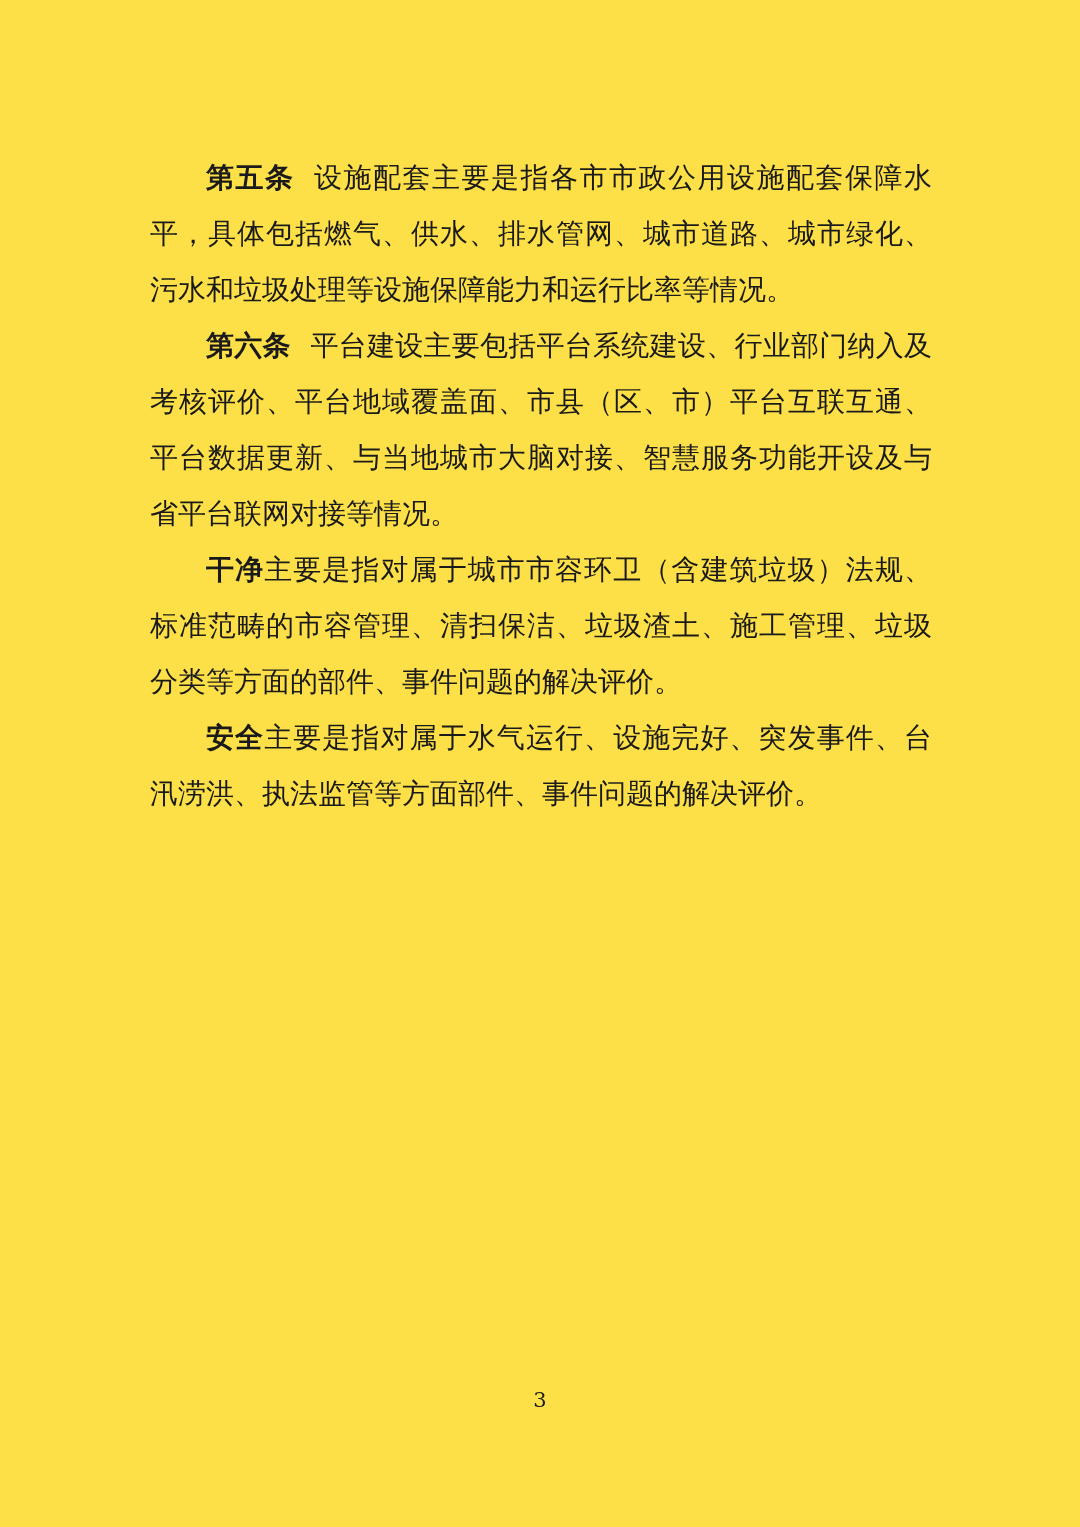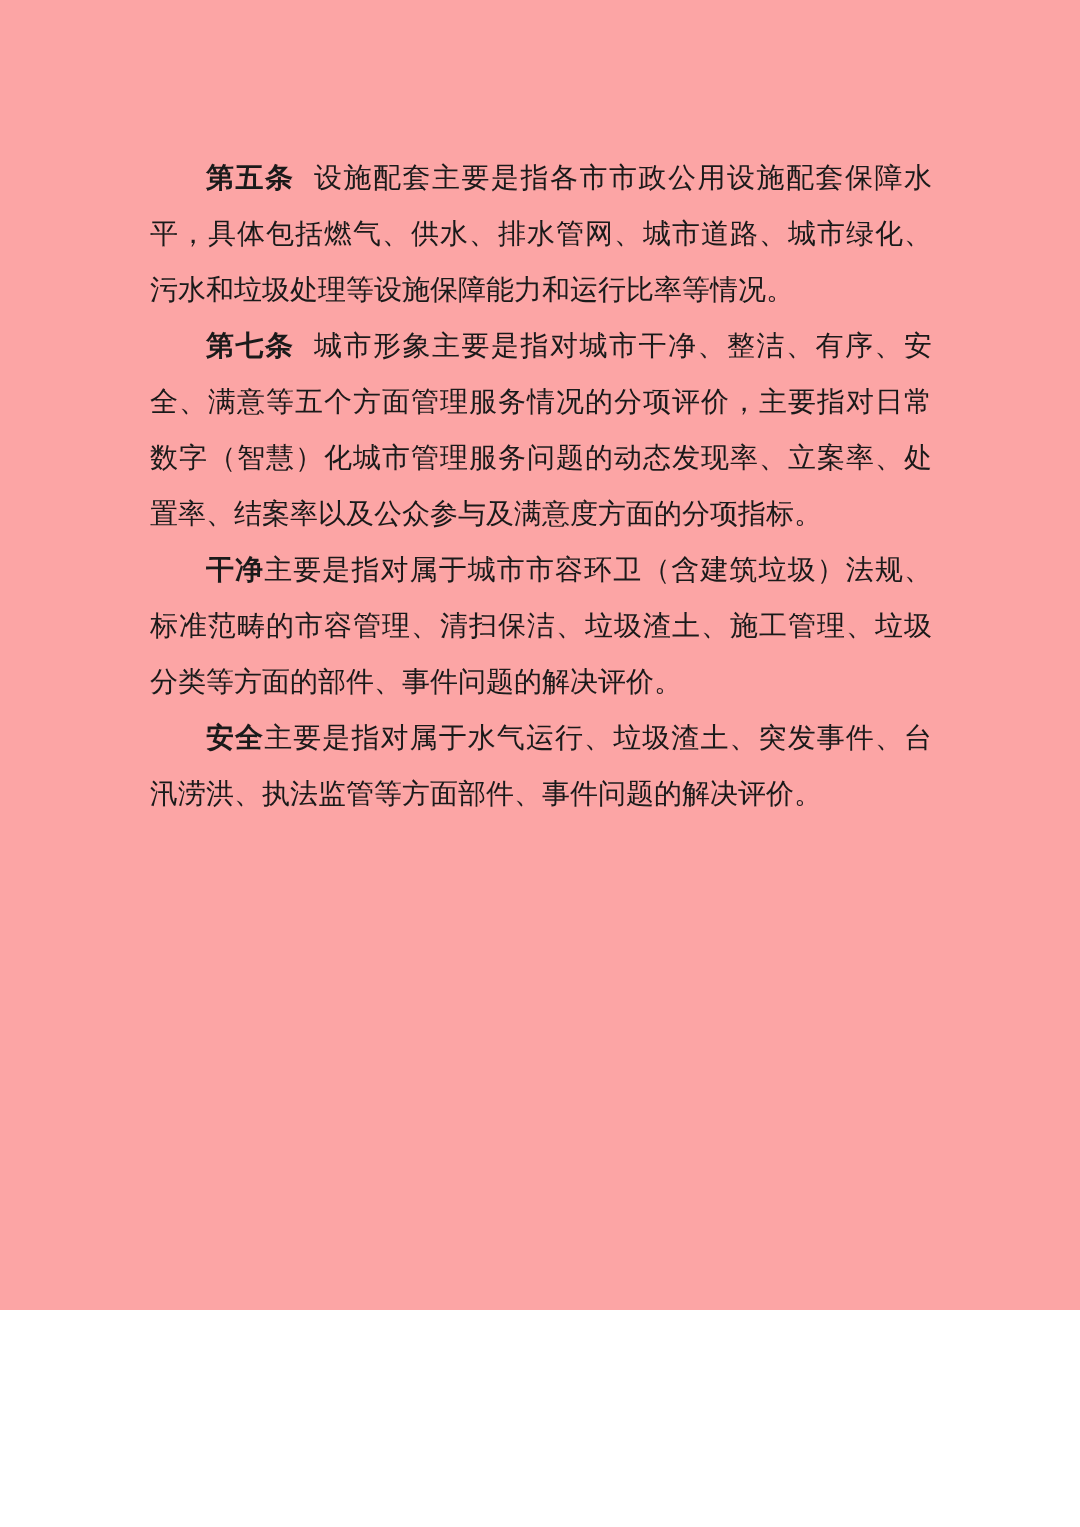--- a/index.html
+++ b/index.html
@@ -3,22 +3,22 @@
 <meta charset="utf-8">
 <style>
   html, body {
     margin: 0;
     padding: 0;
     background: #ffffff;
   }
   .page {
     position: relative;
     width: 1080px;
-    height: 1310px;
-    background: #fca5a5;
+    height: 1527px;
+    background: #fde047;
     overflow: hidden;
     font-family: "DejaVu Serif", serif;
     color: #1a1a1a;
   }
   .content {
     position: absolute;
     left: 150px;
     top: 150px;
     width: 782px;
   }
@@ -49,25 +49,25 @@
   }
 </style>
 </head>
 <body>
 
 <div class="page">
   <div class="content">
 
     <p class="para article"><span class="lead">第五条</span><span>设施配套主要是指各市市政公用设施配套保障水平，具体包括燃气、供水、排水管网、城市道路、城市绿化、污水和垃圾处理等设施保障能力和运行比率等情况。</span></p>
 
+    <p class="para article"><span class="lead">第六条</span><span>平台建设主要包括平台系统建设、行业部门纳入及考核评价、平台地域覆盖面、市县（区、市）平台互联互通、平台数据更新、与当地城市大脑对接、智慧服务功能开设及与省平台联网对接等情况。</span></p>
 
-    <p class="para article"><span class="lead">第七条</span><span>城市形象主要是指对城市干净、整洁、有序、安全、满意等五个方面管理服务情况的分项评价，主要指对日常数字（智慧）化城市管理服务问题的动态发现率、立案率、处置率、结案率以及公众参与及满意度方面的分项指标。</span></p>
 
     <p class="para term"><span class="lead">干净</span><span>主要是指对属于城市市容环卫（含建筑垃圾）法规、标准范畴的市容管理、清扫保洁、垃圾渣土、施工管理、垃圾分类等方面的部件、事件问题的解决评价。</span></p>
 
 
 
-    <p class="para term"><span class="lead">安全</span><span>主要是指对属于水气运行、垃圾渣土、突发事件、台汛涝洪、执法监管等方面部件、事件问题的解决评价。</span></p>
+    <p class="para term"><span class="lead">安全</span><span>主要是指对属于水气运行、设施完好、突发事件、台汛涝洪、执法监管等方面部件、事件问题的解决评价。</span></p>
 
   </div>
 
   <div class="page-number">3</div>
 </div>
 
 </body></html>

